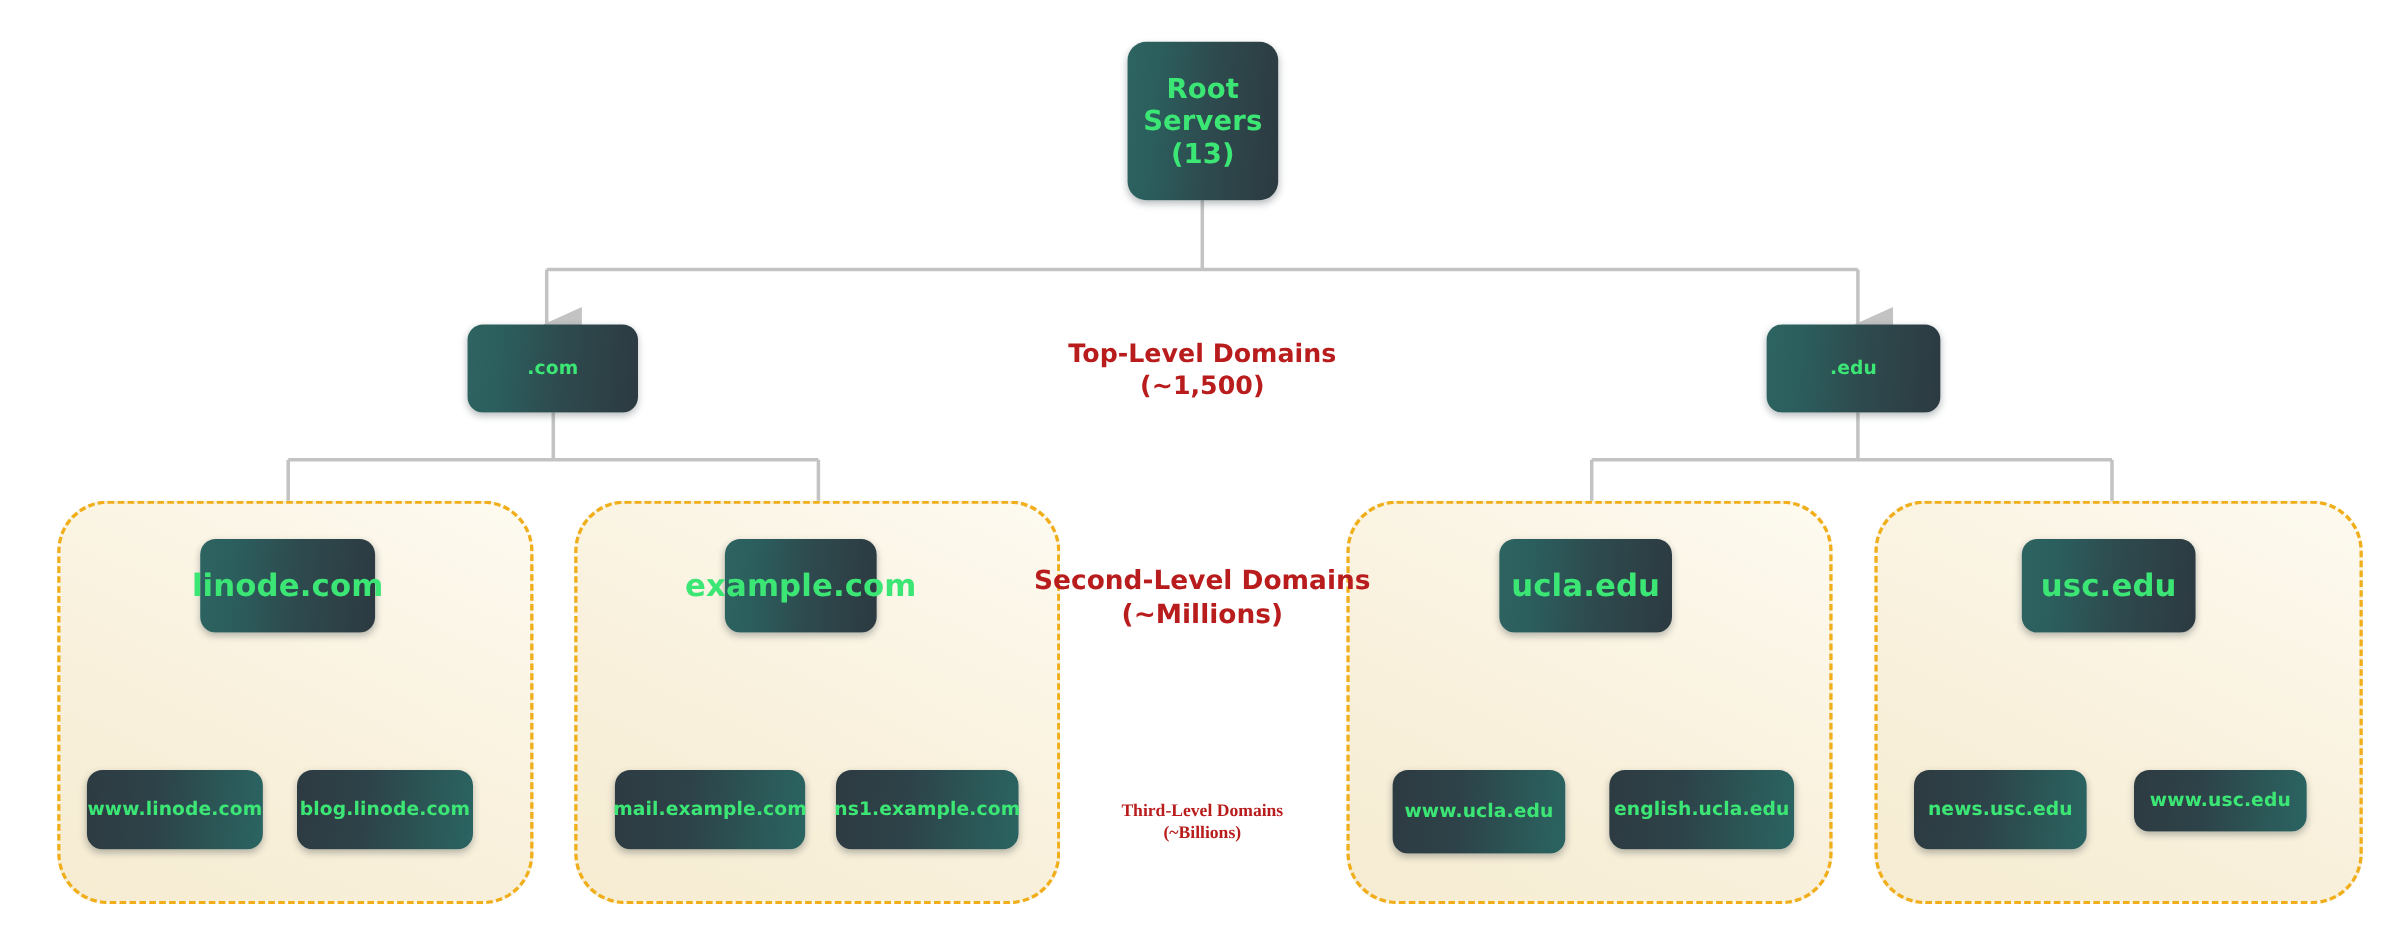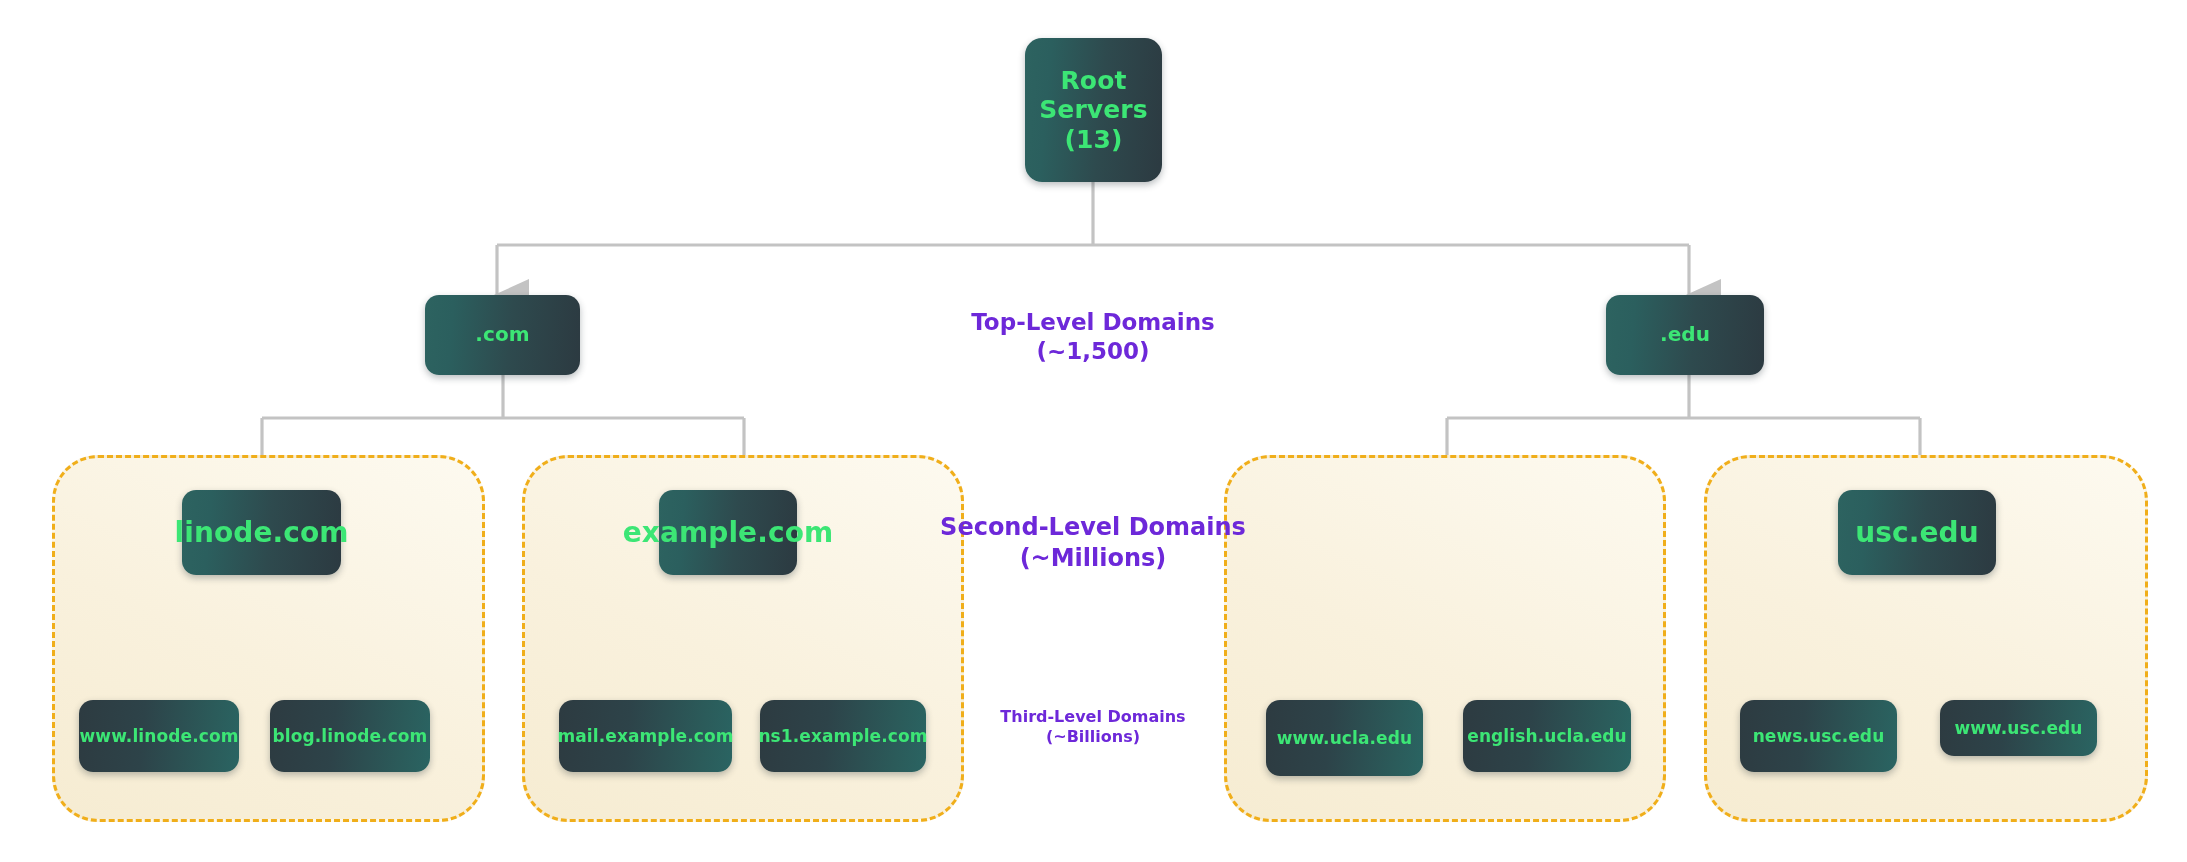--- a/index.html
+++ b/index.html
@@ -59,35 +59,35 @@
     background: linear-gradient(95deg, #2d6360 0%, #2b5f5e 18%, #2e4a4e 55%, #2c3a41 100%);
   }
   .node.rev {
     background: linear-gradient(95deg, #2d3b41 0%, #2d4349 40%, #2b5b5a 82%, #2a6462 100%);
   }
   .node.root {
     font-size: 25px;
     border-radius: 17px;
   }
   .node.tld {
-    font-size: 20px;
+    font-size: 17px;
   }
   .node.sld {
     font-size: 28px;
   }
   .node.third {
     font-size: 17px;
   }
 
   
   .tier-label {
     position: absolute;
     z-index: 3;
     text-align: center;
-    color: #6d28d9;
+    color: #b91c1c;
     font-weight: bold;
     line-height: 1.28;
     white-space: pre-line;
   }
   .tier-label.big { font-size: 23px; }
   .tier-label.mid { font-size: 24px; }
   .tier-label.small { font-size: 16px; }
 </style>
 </head>
 <body>
@@ -141,32 +141,33 @@
 
   <div class="group-box" style="left:52px; top:455px; width:433px; height:367px;"></div>
   <div class="group-box" style="left:522px; top:455px; width:442px; height:367px;"></div>
   <div class="group-box" style="left:1224px; top:455px; width:442px; height:367px;"></div>
   <div class="group-box" style="left:1704px; top:455px; width:444px; height:367px;"></div>
 
   <div class="tier-label big" style="left:893px; top:308px; width:400px;">Top-Level Domains
 (~1,500)</div>
   <div class="tier-label mid" style="left:893px; top:512px; width:400px;">Second-Level Domains
 (~Millions)</div>
-  <div class="tier-label small" style="left:933px; top:707px; width:320px;">Third-Level Domains
+  <div class="tier-label small" style="left:933px; top:728px; width:320px;font-family:Liberation Serif, serif;">Third-Level Domains
 (~Billions)</div>
 
   <div class="node fwd root" style="left:1025px; top:38px; width:137px; height:144px;">Root
 Servers
 (13)</div>
 
   <div class="node fwd tld" style="left:425px; top:295px; width:155px; height:80px;">.com</div>
   <div class="node fwd tld" style="left:1606px; top:295px; width:158px; height:80px;">.edu</div>
 
   <div class="node fwd sld" style="left:182px; top:490px; width:159px; height:85px;">linode.com</div>
   <div class="node fwd sld" style="left:659px; top:490px; width:138px; height:85px;text-align:center;">example.com</div>
+  <div class="node fwd sld" style="left:1363px; top:490px; width:157px; height:85px;">ucla.edu</div>
   <div class="node fwd sld" style="left:1838px; top:490px; width:158px; height:85px;">usc.edu</div>
 
   <div class="node rev third" style="left:79px; top:700px; width:160px; height:72px;">www.linode.com</div>
   <div class="node rev third" style="left:270px; top:700px; width:160px; height:72px;">blog.linode.com</div>
 
   <div class="node rev third" style="left:559px; top:700px; width:173px; height:72px;">mail.example.com</div>
   <div class="node rev third" style="left:760px; top:700px; width:166px; height:72px;">ns1.example.com</div>
 
   <div class="node rev third" style="left:1266px; top:700px; width:157px; height:76px;">www.ucla.edu</div>
   <div class="node rev third" style="left:1463px; top:700px; width:168px; height:72px;">english.ucla.edu</div>

